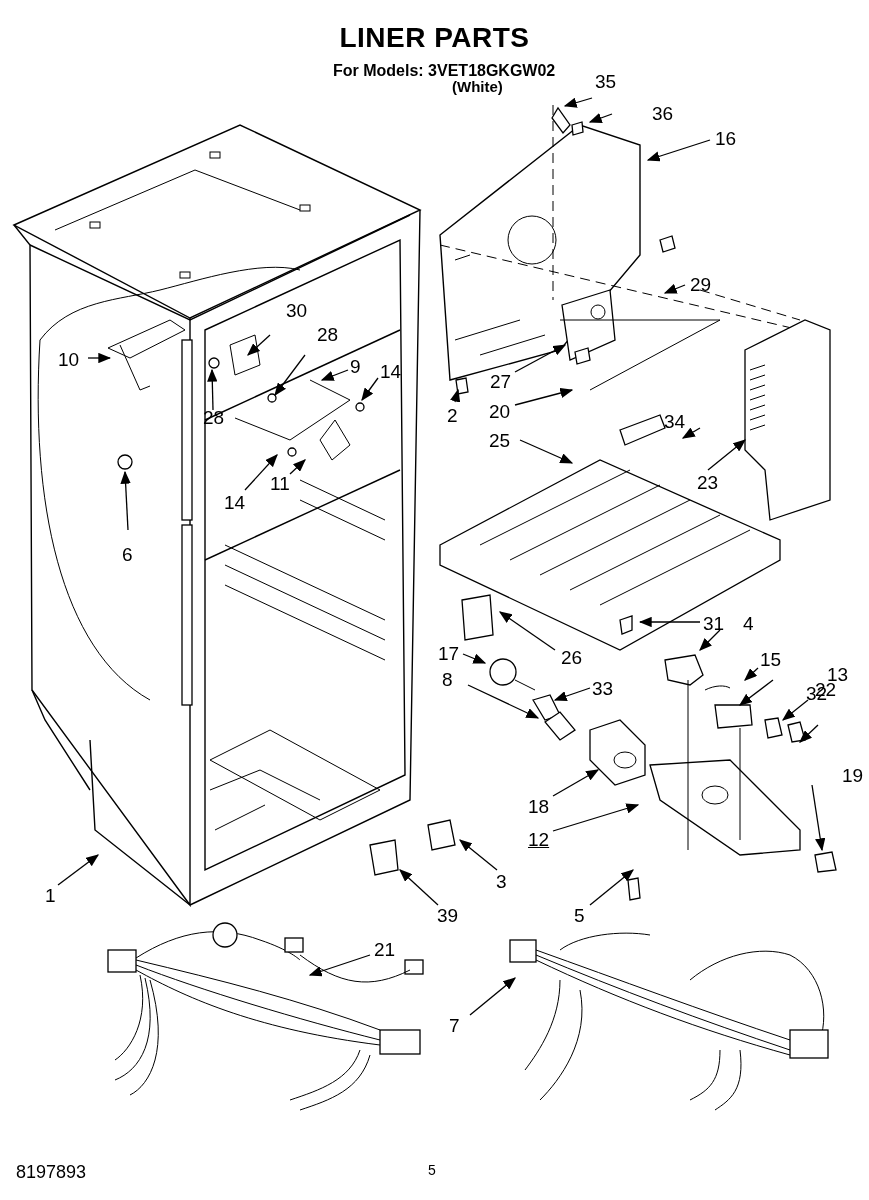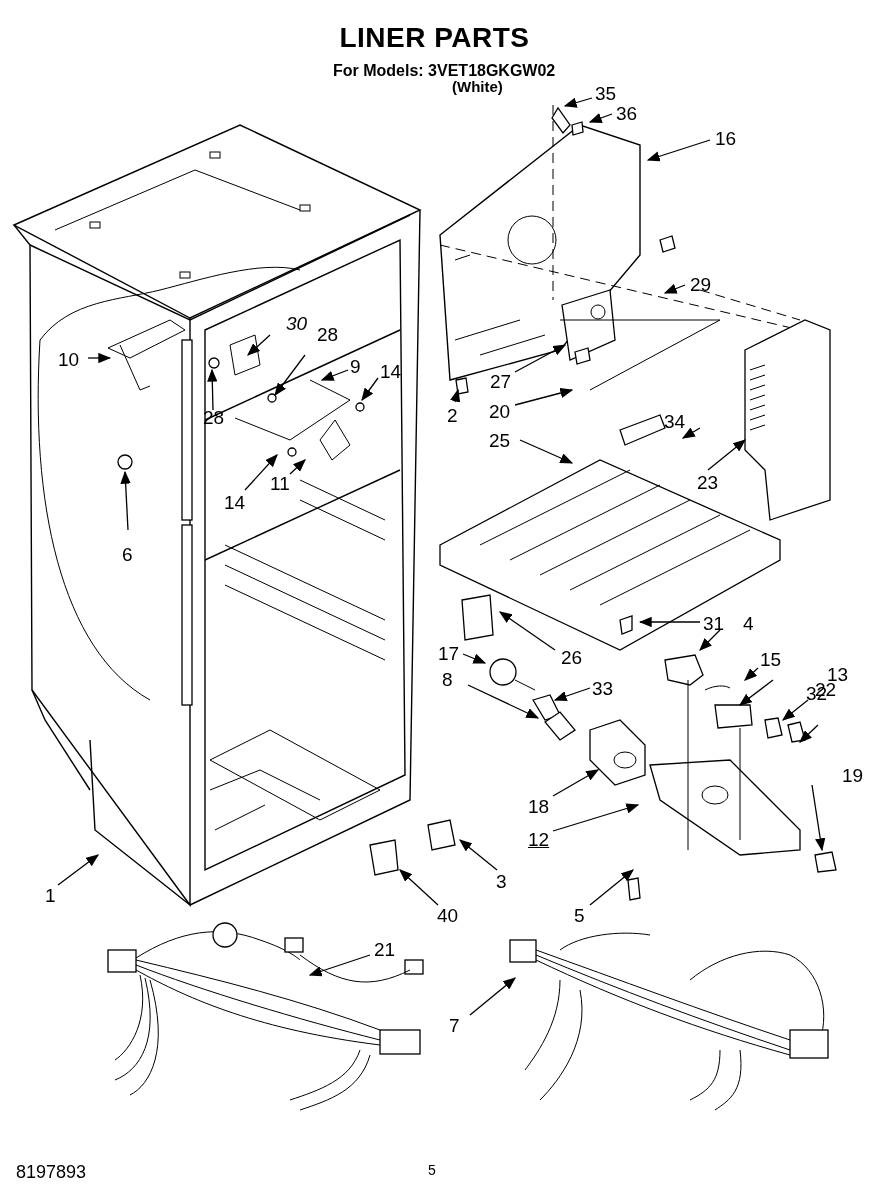--- a/index.html
+++ b/index.html
@@ -173,25 +173,25 @@
     <line class="arrow" x1="553" y1="831" x2="638" y2="805"></line>
     <line class="arrow" x1="497" y1="870" x2="460" y2="840"></line>
     <line class="arrow" x1="438" y1="905" x2="400" y2="870"></line>
     <line class="arrow" x1="590" y1="905" x2="633" y2="870"></line>
     <line class="arrow" x1="58" y1="885" x2="98" y2="855"></line>
     <line class="arrow" x1="370" y1="955" x2="310" y2="975"></line>
     <line class="arrow" x1="470" y1="1015" x2="515" y2="978"></line>
   </g>
 </svg>
 
-<div class="callout" style="left:595px;top:84px;">35</div>
-<div class="callout" style="left:616px;top:104px;">36</div>
+<div class="callout" style="left:595px;top:72px;">35</div>
+<div class="callout" style="left:652px;top:104px;">36</div>
 <div class="callout" style="left:715px;top:129px;">16</div>
 <div class="callout" style="left:690px;top:275px;">29</div>
-<div class="callout" style="left:286px;top:314px;font-style:italic;">30</div>
+<div class="callout" style="left:286px;top:301px;">30</div>
 <div class="callout" style="left:317px;top:325px;">28</div>
 <div class="callout" style="left:58px;top:350px;">10</div>
 <div class="callout" style="left:350px;top:357px;">9</div>
 <div class="callout" style="left:380px;top:362px;">14</div>
 <div class="callout" style="left:203px;top:408px;">28</div>
 <div class="callout" style="left:224px;top:493px;">14</div>
 <div class="callout" style="left:270px;top:474px;">11</div>
 <div class="callout" style="left:122px;top:545px;">6</div>
 <div class="callout" style="left:490px;top:372px;">27</div>
 <div class="callout" style="left:489px;top:402px;">20</div>
@@ -206,20 +206,20 @@
 <div class="callout" style="left:780px;top:665px;margin-left:47px;">13</div>
 <div class="callout" style="left:438px;top:644px;">17</div>
 <div class="callout" style="left:442px;top:670px;">8</div>
 <div class="callout" style="left:592px;top:679px;">33</div>
 <div class="callout" style="left:806px;top:684px;">32</div>
 <div class="callout" style="left:815px;top:680px;">22</div>
 <div class="callout" style="left:528px;top:797px;">18</div>
 <div class="callout" style="left:803px;top:766px;margin-left:39px;">19</div>
 <div class="callout" style="left:528px;top:830px;text-decoration:underline;">12</div>
 <div class="callout" style="left:496px;top:872px;">3</div>
-<div class="callout" style="left:437px;top:906px;">40</div>
+<div class="callout" style="left:437px;top:906px;">39</div>
 <div class="callout" style="left:574px;top:906px;">5</div>
 <div class="callout" style="left:45px;top:886px;">1</div>
 <div class="callout" style="left:374px;top:940px;">21</div>
 <div class="callout" style="left:449px;top:1016px;">7</div>
 
 <div class="footer-left">8197893</div>
 <div class="footer-center">5</div>
 
 </body></html>

